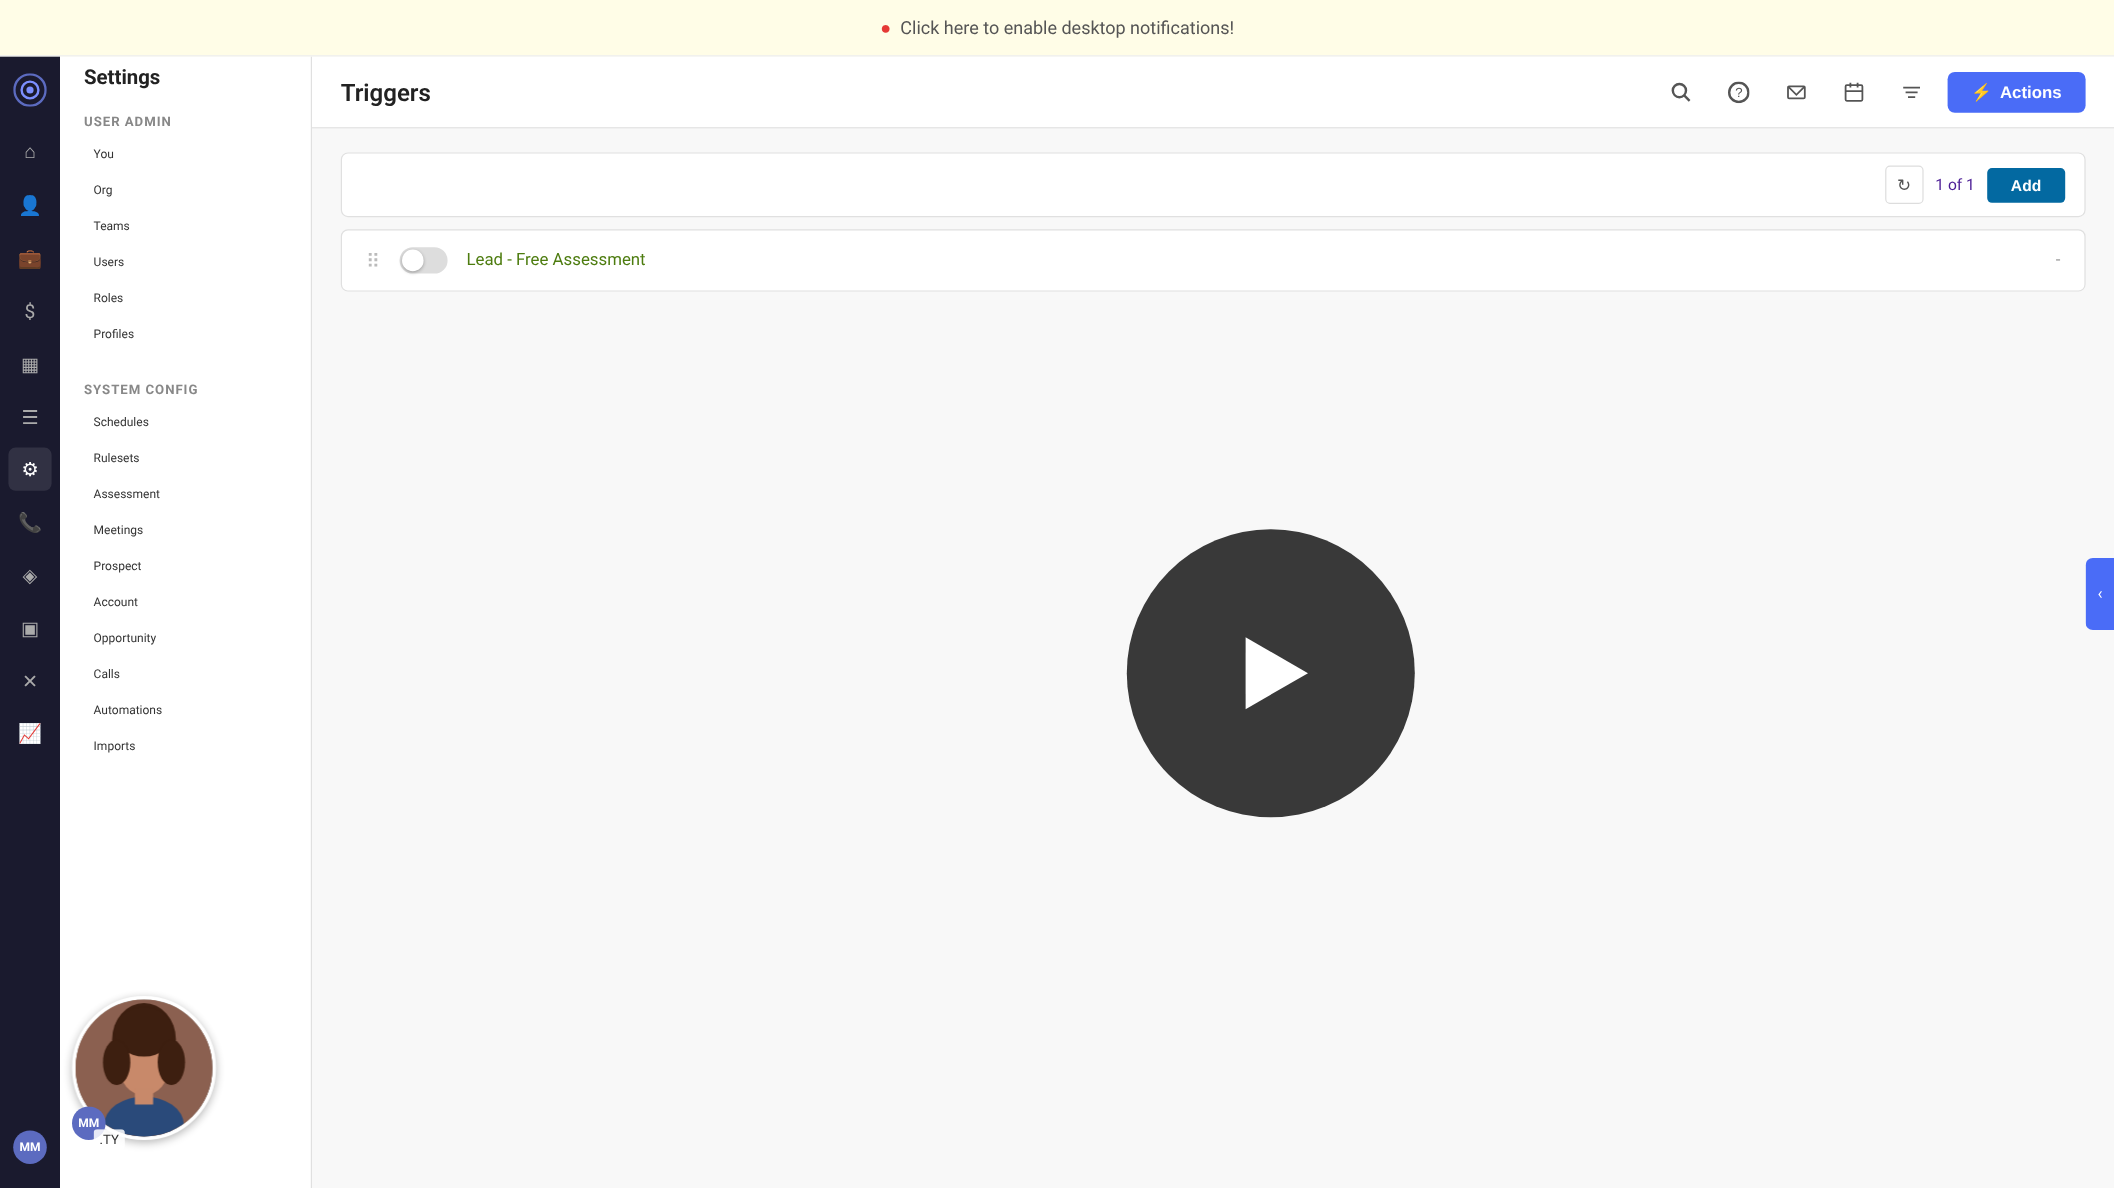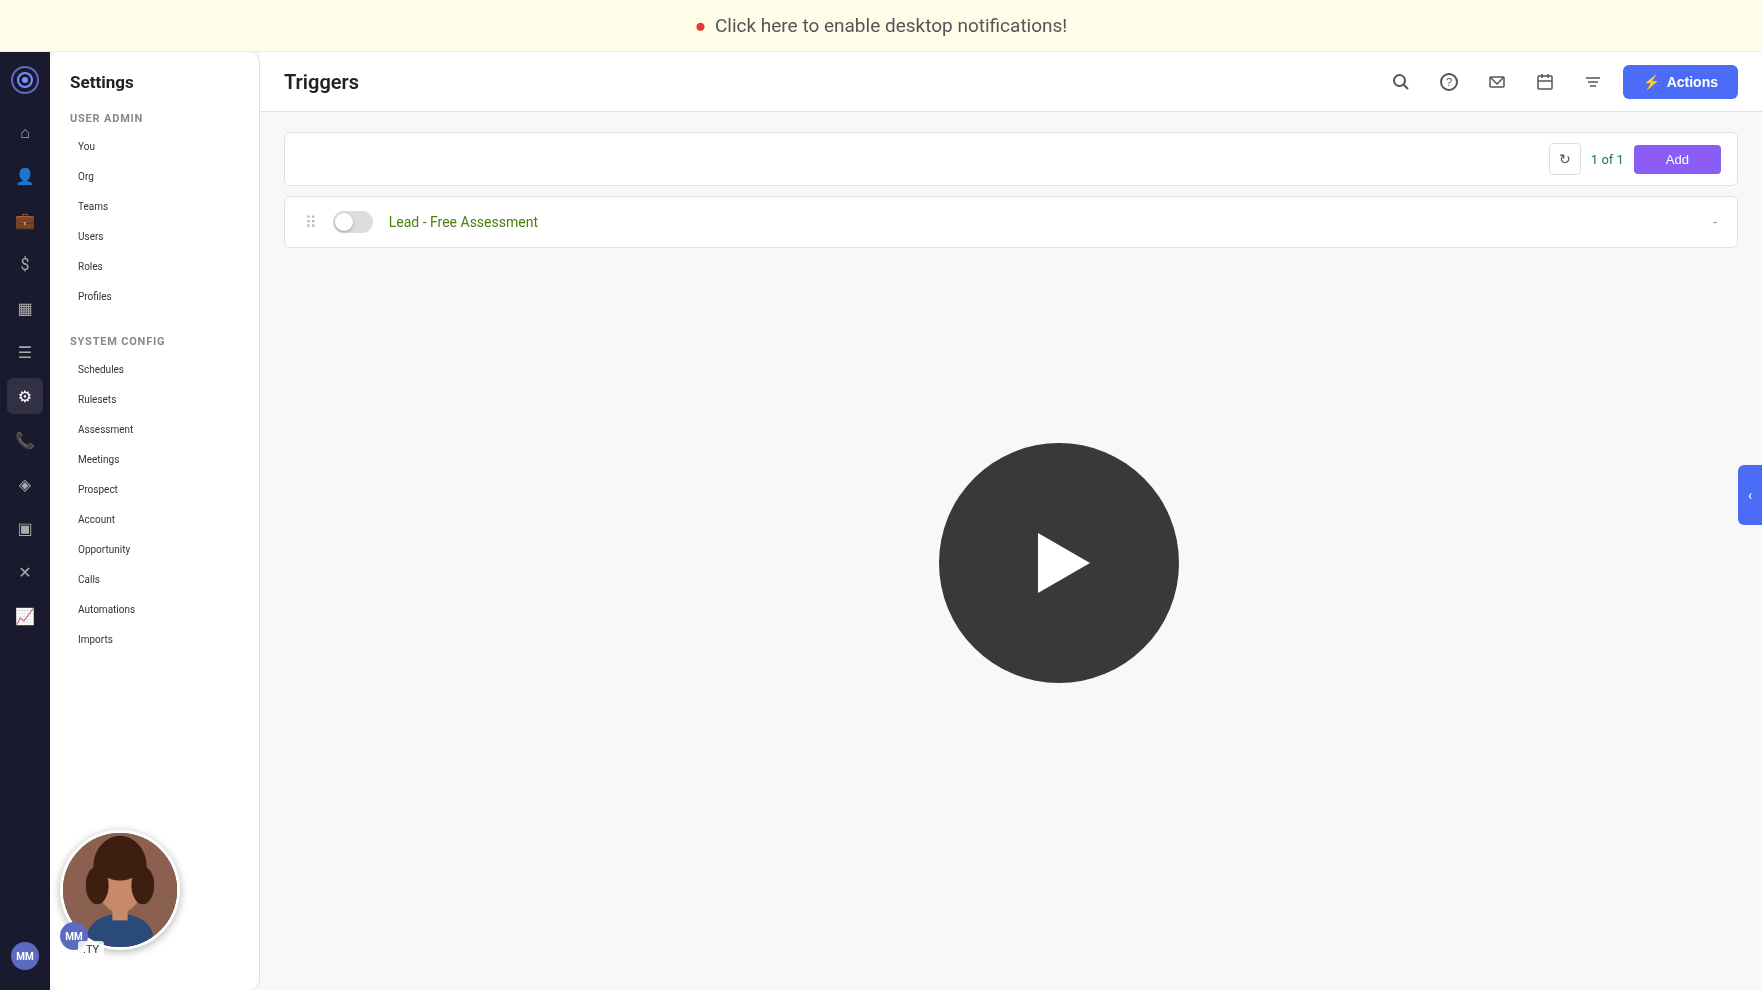--- a/index.html
+++ b/index.html
@@ -3,21 +3,21 @@
   <meta charset="utf-8">
   <style>
     * { margin: 0; padding: 0; box-sizing: border-box; }
     body { font-family: -apple-system, BlinkMacSystemFont, 'Segoe UI', Roboto, sans-serif; background: #f5f5f5; width: 1762px; height: 990px; overflow: hidden; display: flex; flex-direction: column; }
 
     
     .notification-bar {
       background: #fffde7;
       text-align: center;
       padding: 14px;
-      font-size: 19px;
+      font-size: 15px;
       color: #555;
       border-bottom: 1px solid #eee;
       flex-shrink: 0;
     }
     .notification-bar span { cursor: pointer; }
 
     
     .app-layout {
       display: flex;
       flex: 1;
@@ -65,22 +65,21 @@
       margin-bottom: 10px;
     }
 
     
     .sidebar {
       width: 210px;
       background: #fff;
       border-right: 1px solid #e0e0e0;
       overflow-y: auto;
       flex-shrink: 0;
-      padding: 20px 0;
-      border-radius: 11px;
+      padding: 8px 0;
     }
     .sidebar-section-title {
       font-size: 11px;
       font-weight: 700;
       color: #888;
       letter-spacing: 0.8px;
       padding: 10px 20px 6px;
       text-transform: uppercase;
     }
     .sidebar-item {
@@ -177,31 +176,31 @@
       justify-content: center;
       border: 1px solid #ddd;
       border-radius: 4px;
       background: #fff;
       cursor: pointer;
       color: #555;
       font-size: 14px;
     }
     .page-info {
       font-size: 13px;
-      color: #15803d;
+      color: #4c1d95;
       text-align: center;
     }
     .add-btn {
-      background: #8b5cf6;
+      background: #0369a1;
       color: #fff;
       border: none;
       border-radius: 4px;
-      padding: 7px 32px;
+      padding: 7px 20px;
       font-size: 13px;
-      font-weight: 400;
+      font-weight: 700;
       cursor: pointer;
     }
 
     
     .trigger-row {
       background: #fff;
       border: 1px solid #e0e0e0;
       border-radius: 6px;
       padding: 14px 20px;
       display: flex;

